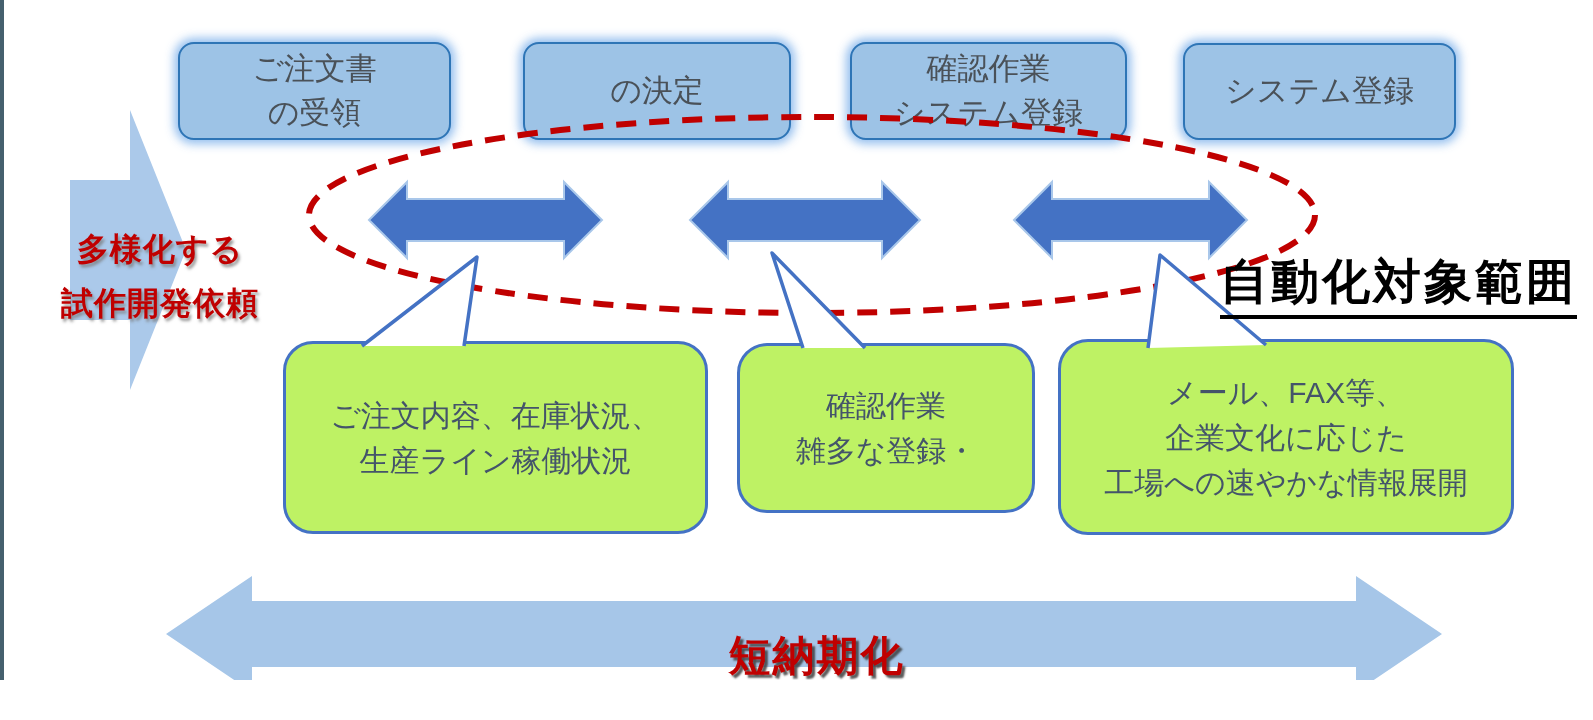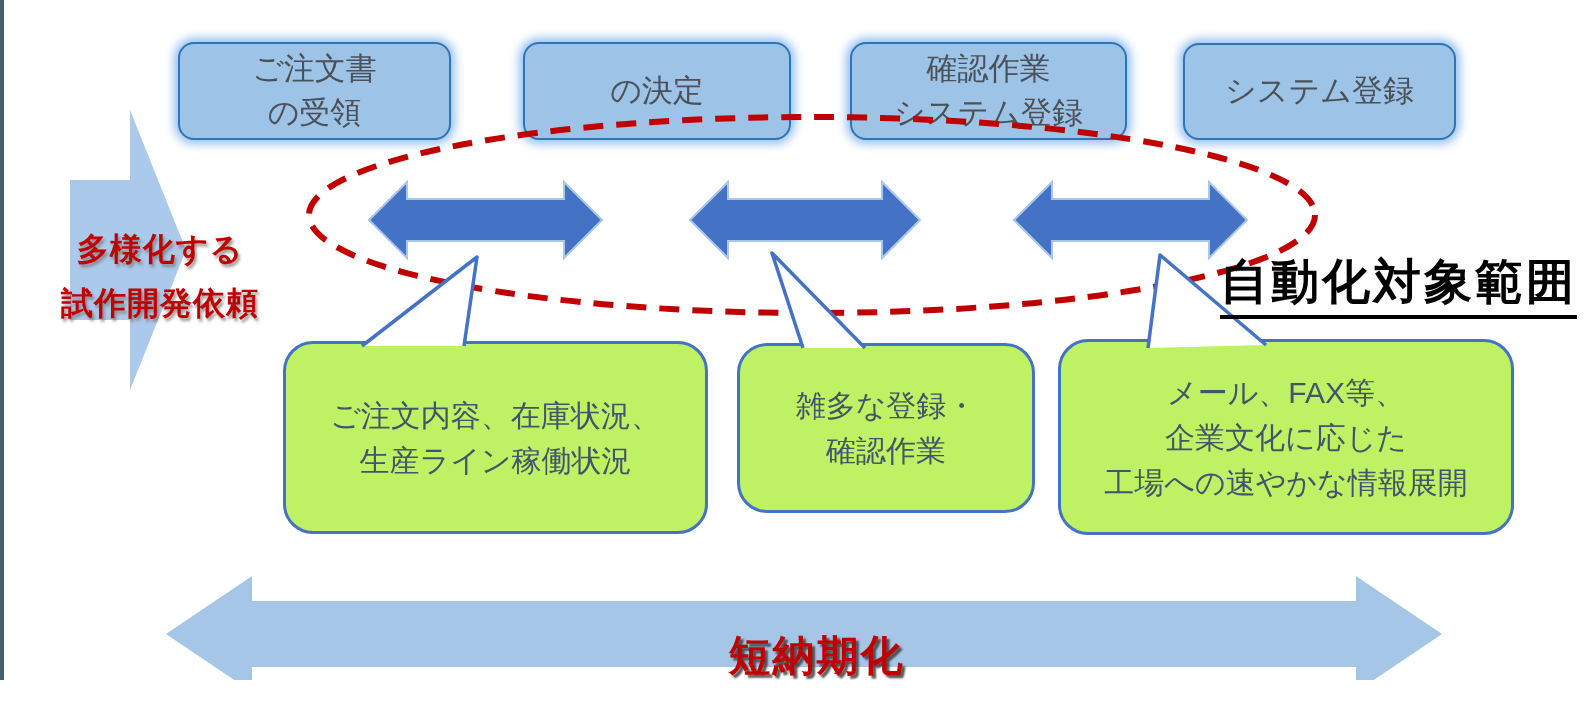--- a/index.html
+++ b/index.html
@@ -78,22 +78,22 @@
   </div>
   <div class="step-box" style="left:1183px;top:43px;width:269px;height:93px">
     <div>システム登録</div>
   </div>
 
   <div class="callout" style="left:283px;top:341px;width:419px;height:187px">
     <div>ご注文内容、在庫状況、</div>
     <div>生産ライン稼働状況</div>
   </div>
   <div class="callout" style="left:737px;top:343px;width:292px;height:164px">
+    <div>確認作業</div>
     <div>雑多な登録・</div>
-    <div>確認作業</div>
   </div>
   <div class="callout" style="left:1058px;top:339px;width:450px;height:190px">
     <div>メール、FAX等、</div>
     <div>企業文化に応じた</div>
     <div>工場への速やかな情報展開</div>
   </div>
 
   <svg class="layer" viewBox="0 0 1593 720" width="1593" height="720">
     <ellipse cx="812" cy="215" rx="503" ry="98" fill="none" stroke="#c00000" stroke-width="6" stroke-dasharray="20 13"></ellipse>
     <path d="M 362,346 L 477,257 L 464,346" fill="#ffffff" stroke="#4472c4" stroke-width="3.5" stroke-linejoin="round"></path>

